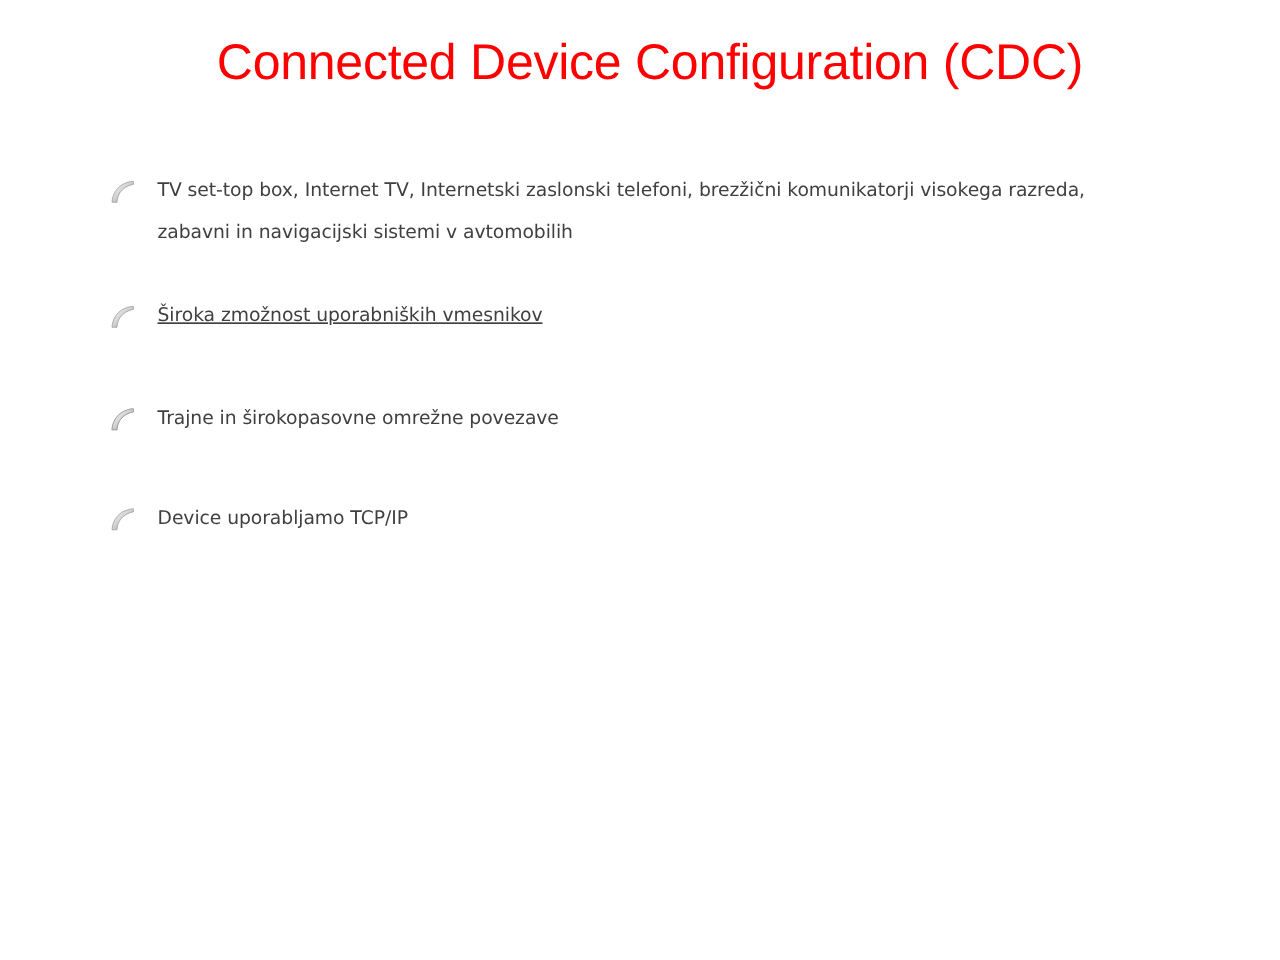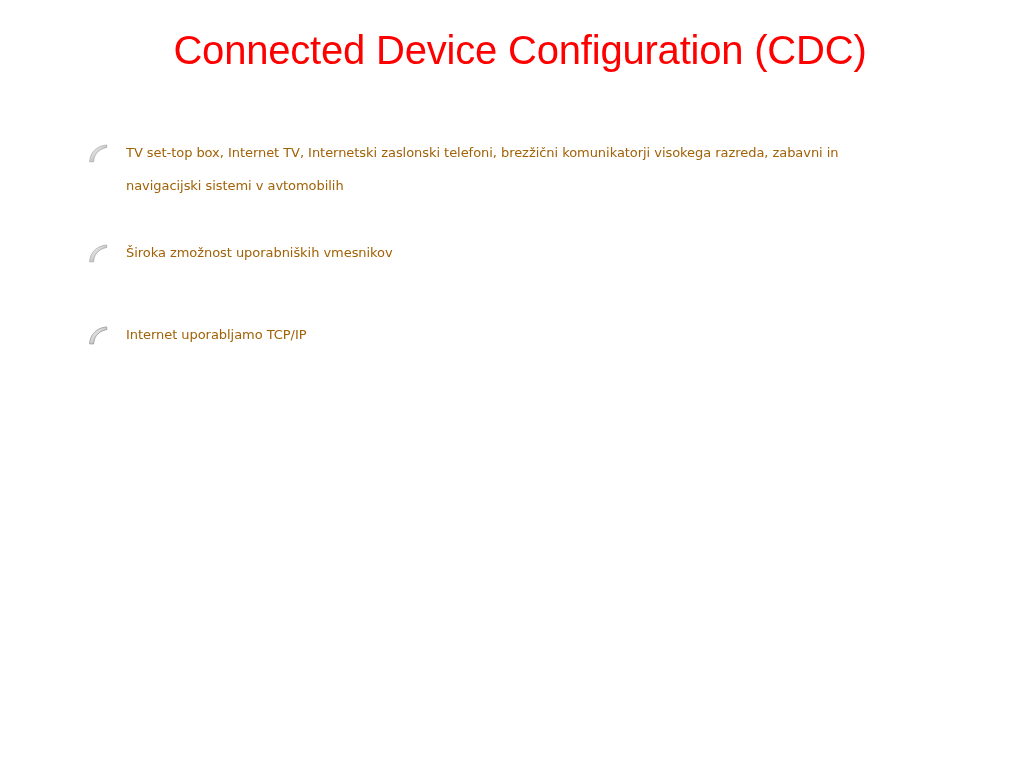--- a/index.html
+++ b/index.html
@@ -59,32 +59,32 @@
     position: absolute;
     left: 8px;
     top: 8px;
     width: 20px;
     height: 19px;
     display: block;
   }
 
   .bullet-text {
     display: block;
-    color: #a16207;
+    color: #404040;
     font-family: "DejaVu Sans", sans-serif;
-    font-size: 13px;
+    font-size: 15px;
     line-height: 33px;
     font-weight: 400;
     letter-spacing: -0.05px;
     max-width: 760px;
   }
 
   
   .bullet-row.r0 { margin-bottom: 34px; }
-  .bullet-row.r1 { margin-bottom: 49px; }
+  .bullet-row.r1 { margin-bottom: 49px; text-decoration: underline; }
   .bullet-row.r2 { margin-bottom: 49px; }
   .bullet-row.r3 { margin-bottom: 47px; }
   .bullet-row.r4 { margin-bottom: 0; }
 
   .bullet-row.r0 .bullet-text { max-width: 755px; }
 </style>
 </head>
 <body>
 
 <div class="slide">
@@ -133,31 +133,46 @@
               <stop offset="0%" stop-color="#fdfdfd"></stop>
               <stop offset="45%" stop-color="#d4d4d4"></stop>
               <stop offset="100%" stop-color="#8e8e8e"></stop>
             </linearGradient>
           </defs>
           <path d="M18.6 1.0 C12.0 1.6 7.0 4.6 4.0 9.6 C2.6 12.0 1.8 14.8 1.6 17.8 L5.6 17.8 C5.8 14.6 6.6 12.0 8.2 9.8 C10.4 6.6 14.0 4.4 18.8 3.4 Z" fill="url(#bg2)" stroke="#9a9a9a" stroke-width="0.6"></path>
         </svg>
       </span>
     </div>
 
+    <div class="bullet-row r3">
+      <span class="bullet-glyph">
+        <svg width="20" height="19" viewBox="0 0 20 19" xmlns="http://www.w3.org/2000/svg">
+          <defs>
+            <linearGradient id="bg3" x1="0%" y1="0%" x2="100%" y2="100%">
+              <stop offset="0%" stop-color="#fdfdfd"></stop>
+              <stop offset="45%" stop-color="#d4d4d4"></stop>
+              <stop offset="100%" stop-color="#8e8e8e"></stop>
+            </linearGradient>
+          </defs>
+          <path d="M18.6 1.0 C12.0 1.6 7.0 4.6 4.0 9.6 C2.6 12.0 1.8 14.8 1.6 17.8 L5.6 17.8 C5.8 14.6 6.6 12.0 8.2 9.8 C10.4 6.6 14.0 4.4 18.8 3.4 Z" fill="url(#bg3)" stroke="#9a9a9a" stroke-width="0.6"></path>
+        </svg>
+      </span>
+      <span class="bullet-text">Trajne in širokopasovne omrežne povezave</span>
+    </div>
 
     <div class="bullet-row r4">
       <span class="bullet-glyph">
         <svg width="20" height="19" viewBox="0 0 20 19" xmlns="http://www.w3.org/2000/svg">
           <defs>
             <linearGradient id="bg4" x1="0%" y1="0%" x2="100%" y2="100%">
               <stop offset="0%" stop-color="#fdfdfd"></stop>
               <stop offset="45%" stop-color="#d4d4d4"></stop>
               <stop offset="100%" stop-color="#8e8e8e"></stop>
             </linearGradient>
           </defs>
           <path d="M18.6 1.0 C12.0 1.6 7.0 4.6 4.0 9.6 C2.6 12.0 1.8 14.8 1.6 17.8 L5.6 17.8 C5.8 14.6 6.6 12.0 8.2 9.8 C10.4 6.6 14.0 4.4 18.8 3.4 Z" fill="url(#bg4)" stroke="#9a9a9a" stroke-width="0.6"></path>
         </svg>
       </span>
-      <span class="bullet-text">Internet uporabljamo TCP/IP</span>
+      <span class="bullet-text">Device uporabljamo TCP/IP</span>
     </div>
 
   </div>
 </div>
 
 </body></html>

